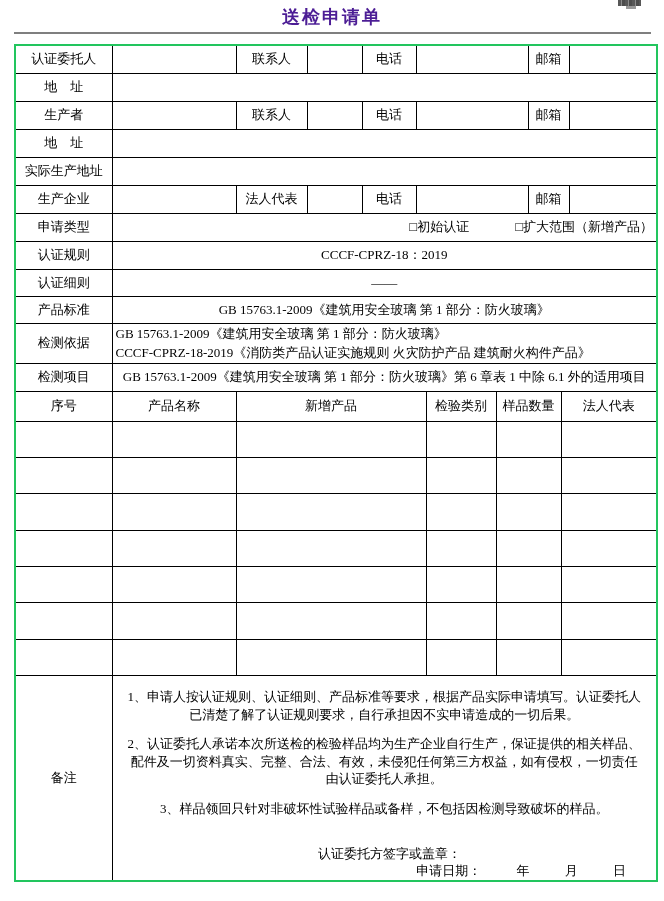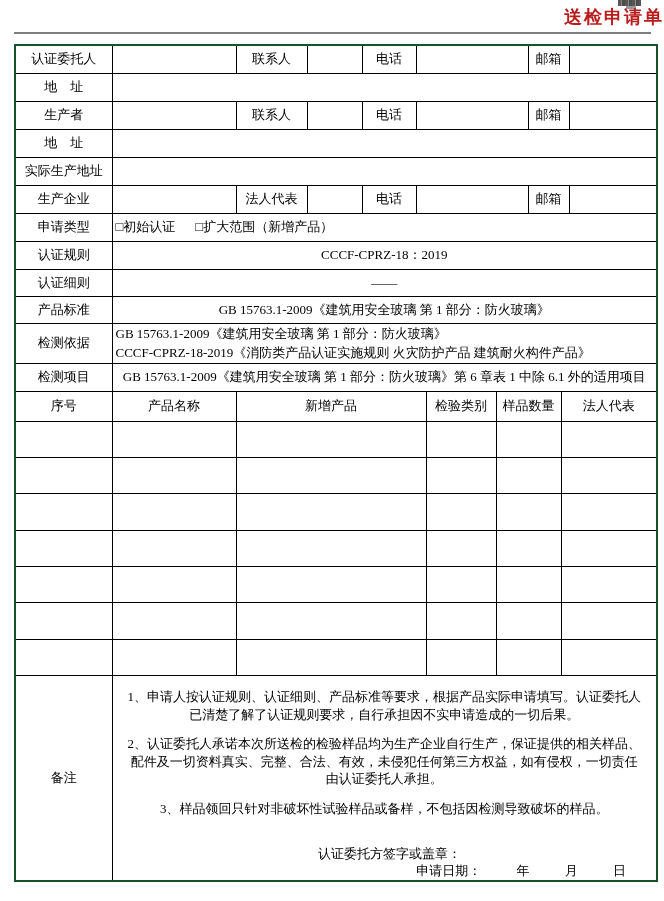--- a/index.html
+++ b/index.html
@@ -7,25 +7,25 @@
     width:664px;height:901px;
     font-family:"Liberation Serif","DejaVu Serif",serif;
     color:#000;
     position:relative;
     overflow:hidden;
   }
   .page{position:relative;width:664px;height:901px;}
 
   .doc-title{
     padding-top:5px;
-    text-align:right;
+    text-align:center;
     font-size:18px;
     font-weight:bold;
     letter-spacing:2px;
-    color:#b91c1c;
+    color:#4c1d95;
     line-height:24px;
   }
   .title-rule{
     margin:3px 13px 0 14px;
     border:0;
     border-top:2px solid #7f7f7f;
     height:0;
   }
   .logo-frag{
     position:absolute;top:0;right:23px;
@@ -37,21 +37,21 @@
     position:absolute;top:6px;right:28px;
     width:10px;height:3px;
     background:#555;opacity:.6;
   }
 
   table.form{
     margin:10px 0 0 14px;
     width:642px;
     border-collapse:collapse;
     table-layout:fixed;
-    border:2px solid #14532d;
+    border:2px solid #22c55e;
   }
   table.form td, table.form th{
     border:1.5px solid #000;
     font-size:13px;
     font-weight:normal;
     text-align:center;
     vertical-align:middle;
     padding:0 3px;
     overflow:hidden;
     line-height:1.35;
@@ -61,21 +61,21 @@
   .h40{height:40px}
   .h30{height:30px}
   .h36{height:36.4px}
   .h203{height:203px}
 
   td.left{text-align:left;}
   td.nowrap{white-space:nowrap;}
   .basis-line{text-align:left;white-space:nowrap;font-size:13px;line-height:19px;}
   .items-cell{font-size:12.4px;padding:0 2px;font-family:Liberation Serif, serif;}
 
-  .apply-options{display:flex;justify-content:flex-start;gap:20px;}
+  .apply-options{display:flex;justify-content:flex-end;gap:46px;}
 
   td.remarks-cell{
     vertical-align:top;
     text-align:left;
     padding:8px 6px 0 6px;
     font-size:13.5px;
     line-height:20.5px;
   }
   .remark-item{margin:12px;}
   .sig-line{

